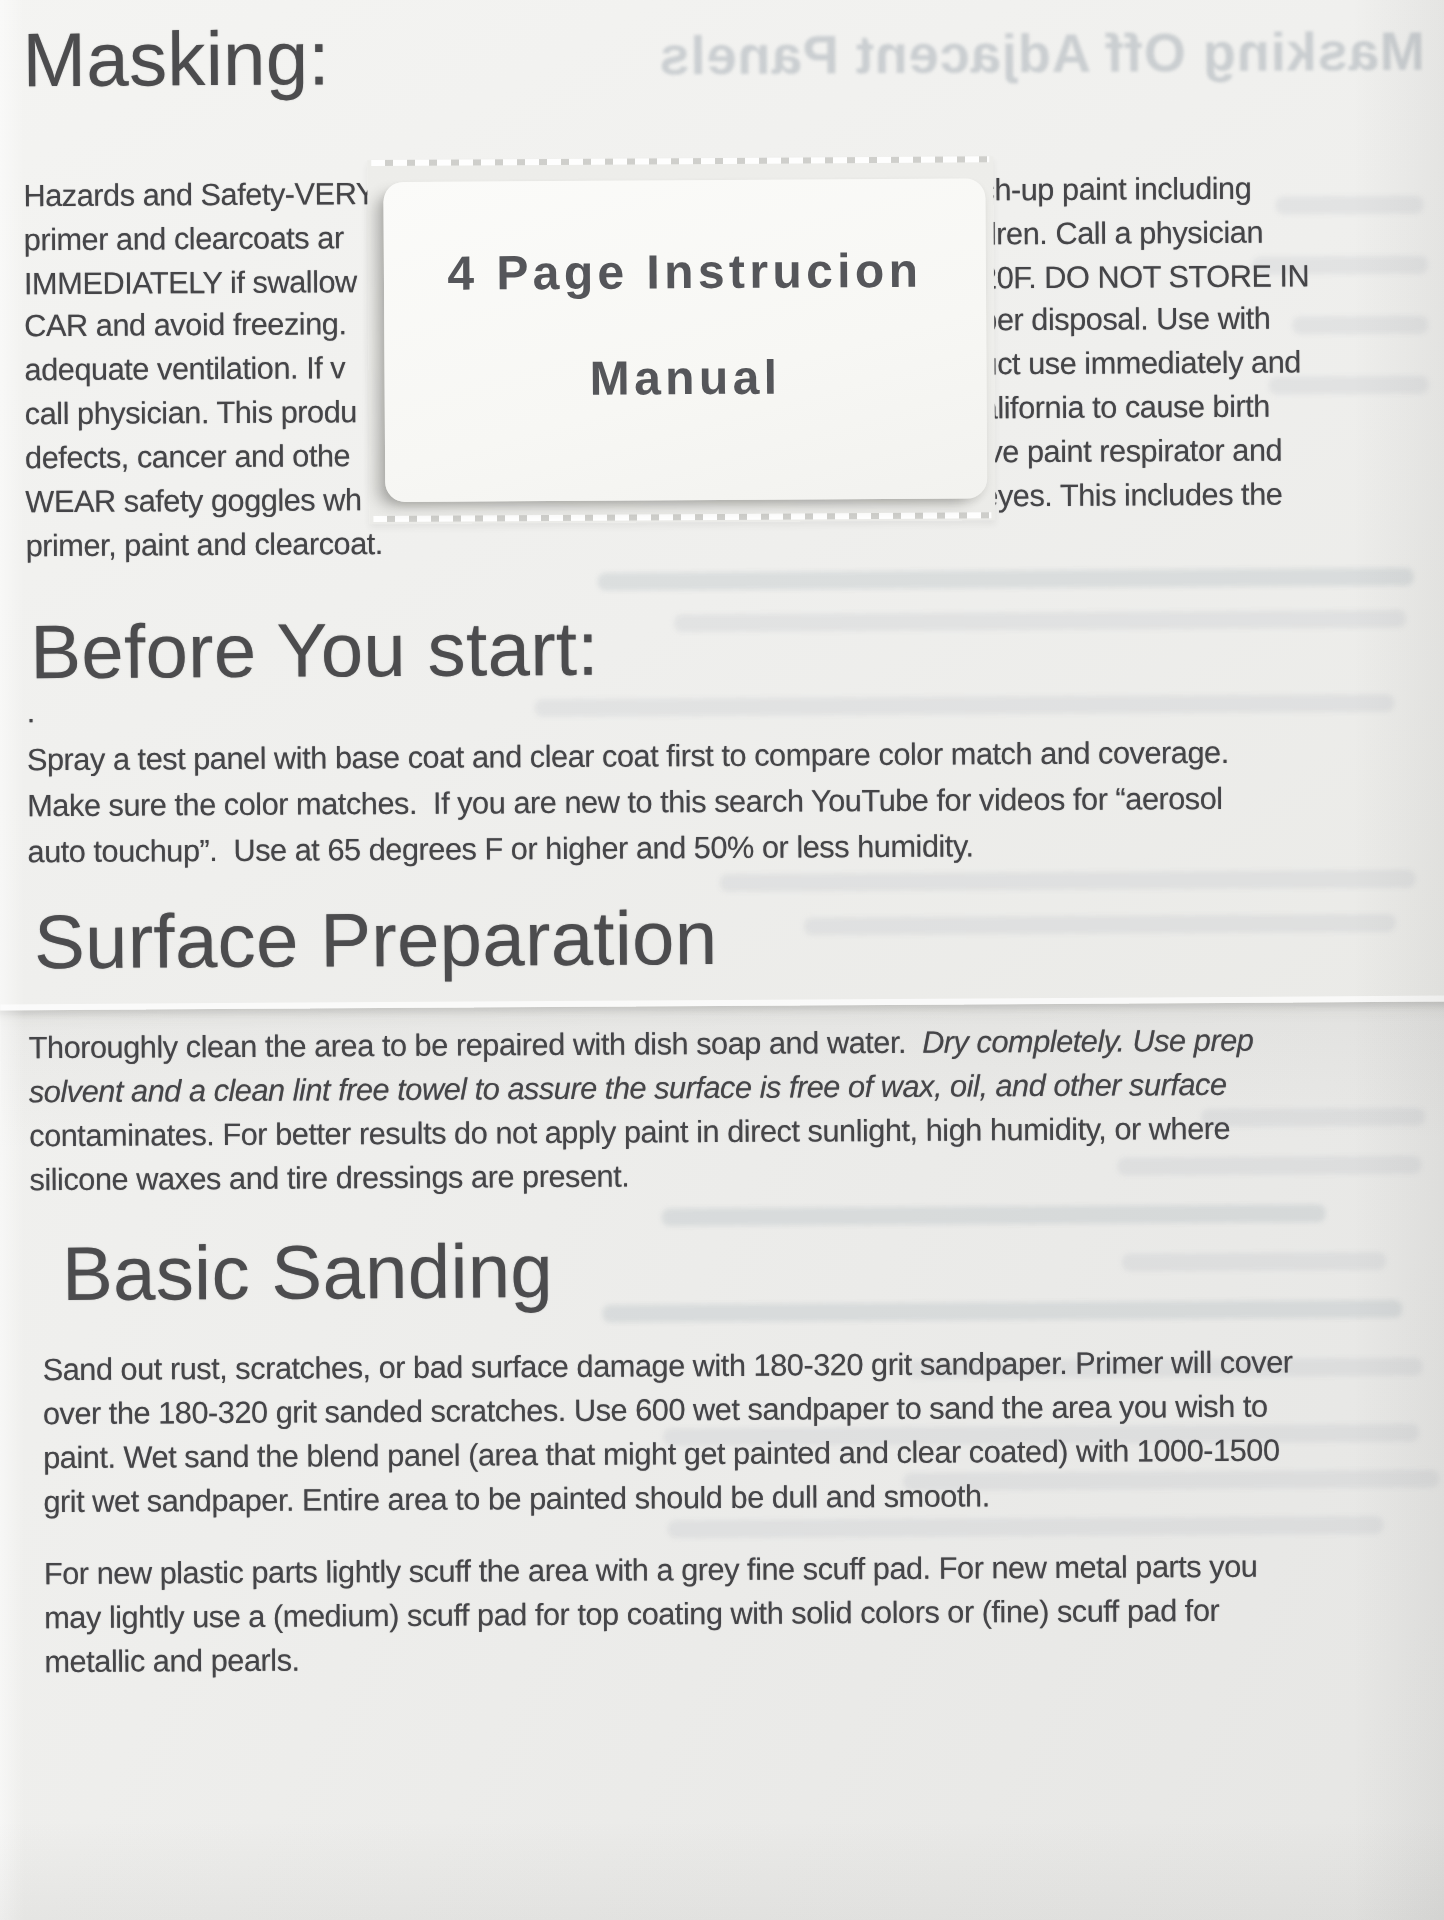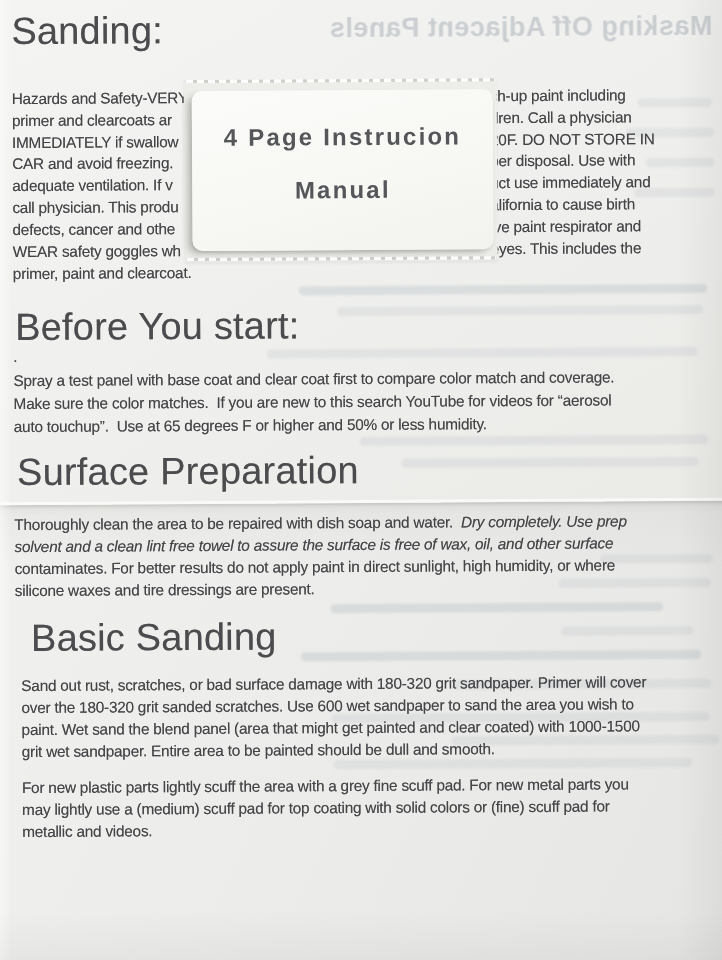--- a/index.html
+++ b/index.html
@@ -79,21 +79,21 @@
     <div class="smudge" style="left:600px;top:556px;width:112px;"></div>
     <div class="smudge" style="left:558px;top:580px;width:152px;"></div>
     <div class="smudge dk" style="left:330px;top:604px;width:332px;"></div>
     <div class="smudge" style="left:560px;top:628px;width:132px;"></div>
     <div class="smudge dk" style="left:300px;top:652px;width:400px;"></div>
     <div class="smudge" style="left:452px;top:681px;width:258px;"></div>
     <div class="smudge" style="left:330px;top:714px;width:378px;"></div>
     <div class="smudge" style="left:450px;top:737px;width:268px;"></div>
     <div class="smudge" style="left:332px;top:760px;width:358px;"></div>
 
-    <div class="h1" style="left:14px;top:10px;">Sanding:</div>
+    <div class="h1" style="left:14px;top:10px;">Masking:</div>
 
     <div class="bl wl" style="top:88px;">Hazards and Safety-VERY</div>
     <div class="bl wl" style="top:110px;">primer and clearcoats ar</div>
     <div class="bl wl" style="top:132px;">IMMEDIATELY if swallow</div>
     <div class="bl wl" style="top:153px;">CAR and avoid freezing.</div>
     <div class="bl wl" style="top:175px;">adequate ventilation. If v</div>
     <div class="bl wl" style="top:197px;">call physician. This produ</div>
     <div class="bl wl" style="top:219px;">defects, cancer and othe</div>
     <div class="bl wl" style="top:241px;">WEAR safety goggles wh</div>
 
@@ -130,20 +130,20 @@
     <div class="bl" style="left:14px;top:580px;">silicone waxes and tire dressings are present.</div>
 
     <div class="h1" style="left:30px;top:617px;">Basic Sanding</div>
     <div class="bl" style="left:20px;top:675px;">Sand out rust, scratches, or bad surface damage with 180-320 grit sandpaper. Primer will cover</div>
     <div class="bl" style="left:20px;top:697px;">over the 180-320 grit sanded scratches. Use 600 wet sandpaper to sand the area you wish to</div>
     <div class="bl" style="left:20px;top:719px;">paint. Wet sand the blend panel (area that might get painted and clear coated) with 1000-1500</div>
     <div class="bl" style="left:20px;top:741px;">grit wet sandpaper. Entire area to be painted should be dull and smooth.</div>
 
     <div class="bl" style="left:20px;top:777px;">For new plastic parts lightly scuff the area with a grey fine scuff pad. For new metal parts you</div>
     <div class="bl" style="left:20px;top:799px;">may lightly use a (medium) scuff pad for top coating with solid colors or (fine) scuff pad for</div>
-    <div class="bl" style="left:20px;top:821px;">metallic and videos.</div>
+    <div class="bl" style="left:20px;top:821px;">metallic and pearls.</div>
 
   </div>
 
   <div class="edge-r"></div>
   <div class="edge-l"></div>
   <div class="edge-b"></div>
 </div>
 
 </body></html>

